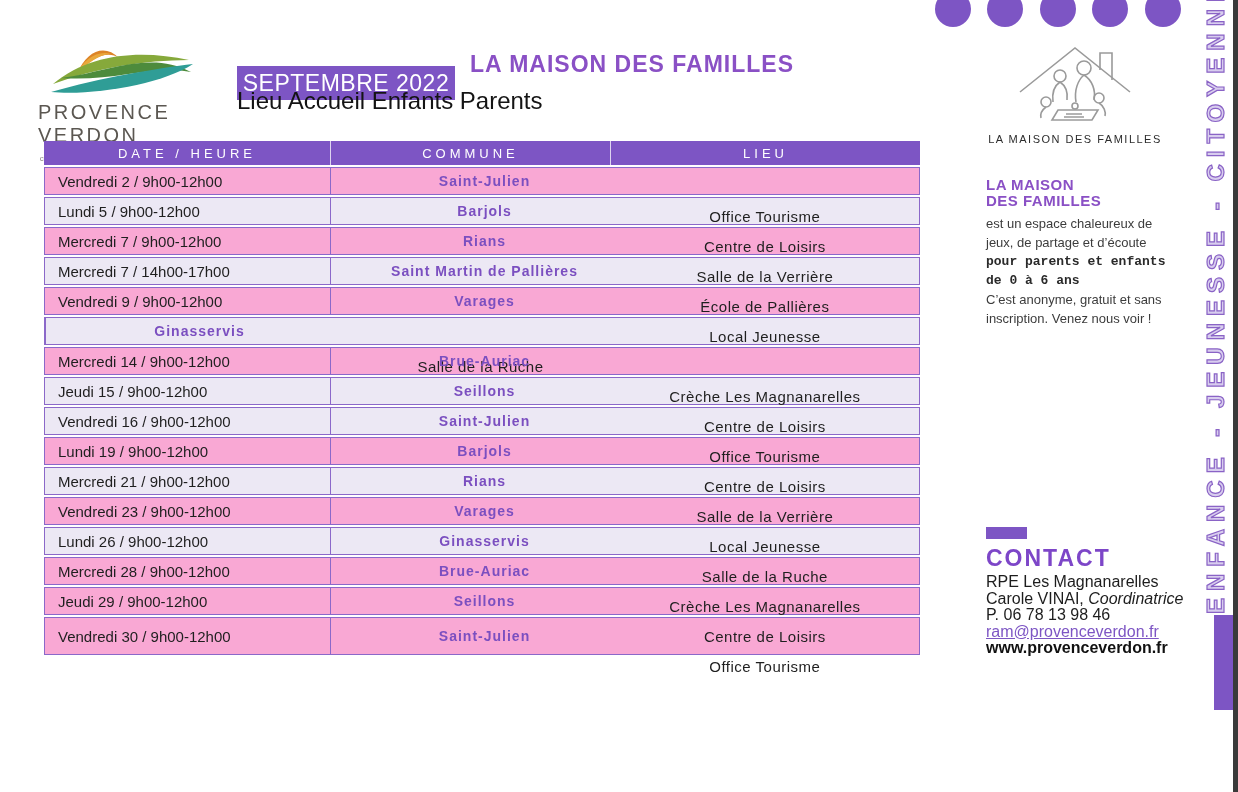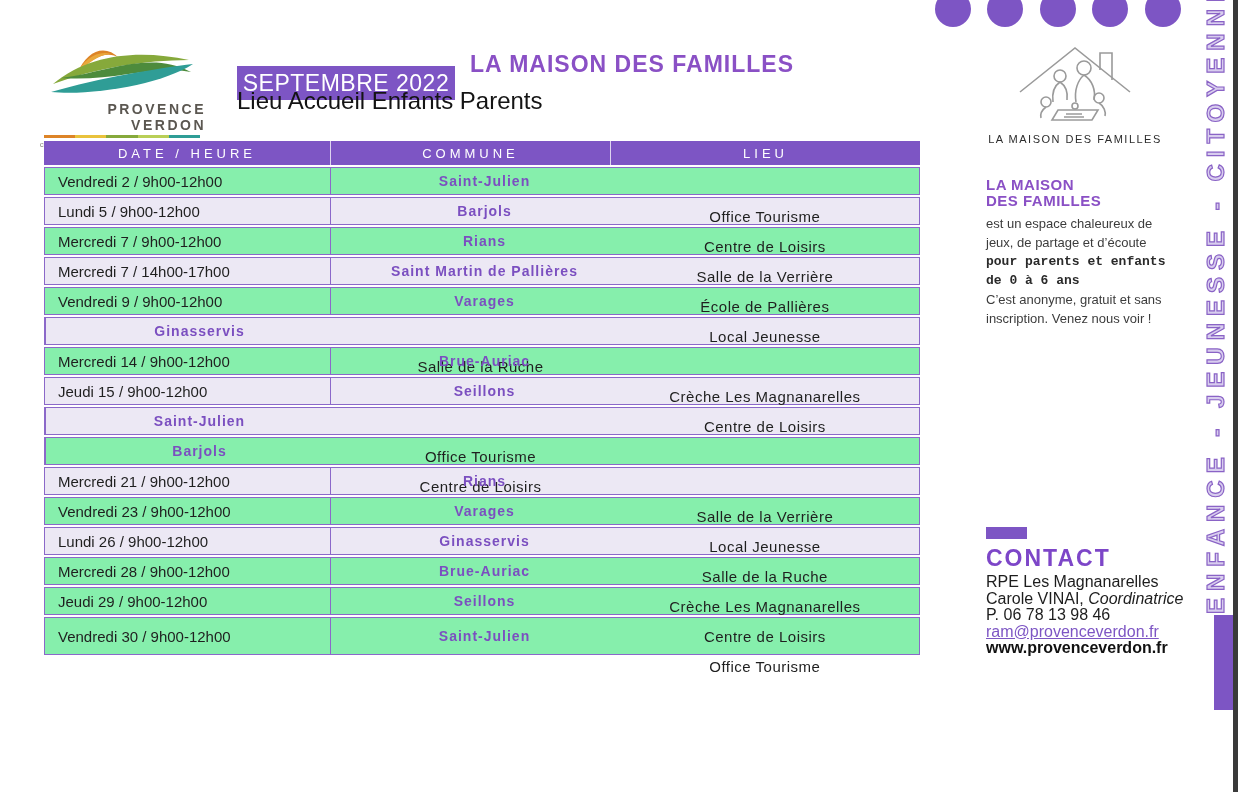--- a/index.html
+++ b/index.html
@@ -15,21 +15,21 @@
   .vertical-banner {
     position:absolute; top:26px; right:8px; height:588px;
     writing-mode:vertical-rl; transform:rotate(180deg);
     font-size:24px; font-weight:bold; letter-spacing:7px;
     color:#d8cdee; -webkit-text-stroke:1.2px #8a63c6;
     white-space:nowrap;
   }
   
   .logo { position:absolute; left:38px; top:38px; width:168px; }
   .logo svg { display:block; margin:0 auto; }
-  .logo-name { text-align:right; font-size:14px; letter-spacing:2.5px; color:#5b5751; font-weight:bold; margin-top:1px; }
+  .logo-name { text-align:left; font-size:20px; letter-spacing:2.5px; color:#5b5751; font-weight:normal; margin-top:1px; }
   .logo-underline { display:flex; height:3px; margin:2px 6px 2px 6px; }
   .logo-underline span { flex:1; }
   .logo-tagline { text-align:center; font-size:8px; letter-spacing:3px; color:#8d8a82; }
   
   .month-badge {
     position:absolute; left:237px; top:46px; width:218px; height:34px;
     background:#7d55c4; color:#fff; font-size:23px; letter-spacing:0.5px;
     display:flex; align-items:center; justify-content:center;margin-top:20px;
   }
   .doc-title {
@@ -42,21 +42,21 @@
   .thead { display:flex; height:24px; background:#7d55c4; margin-bottom:2px; }
   .thead .hcell {
     display:flex; align-items:center; justify-content:center;
     color:#fff; font-size:13px; letter-spacing:4px;
   }
   .thead .hcell + .hcell { border-left:1px solid rgba(255,255,255,0.75); }
   .hcell.c1, .cell.c1 { width:286px; }
   .hcell.c2, .cell.c2 { width:280px; }
   .hcell.c3, .cell.c3 { width:310px; }
   .trow {
-    display:flex; height:28px; margin-bottom:2px; background:#86efac;
+    display:flex; height:28px; margin-bottom:2px; background:#f9a8d4;
     border:1px solid #8b68c9;
   }
   .trow:last-child { height:38px; }
   .trow.shaded { background:#ece8f4; }
   .cell { display:flex; align-items:center; }
   .cell.c1 { padding-left:13px; font-size:15px; color:#1f1f1f; }
   .cell.c2 { justify-content:center; font-weight:bold; color:#7b4fc0; letter-spacing:1px; font-size:14px; border-left:1px solid #8b68c9;padding-left:28px; }
   .cell.c3 { justify-content:center; font-size:15px; color:#1f1f1f; letter-spacing:0.5px; border-left:1px solid #8b68c9;margin-top:48px; }
   
   .house-icon { position:absolute; left:1016px; top:40px; }
@@ -148,24 +148,26 @@
     <div class="cell c1">Mercredi 14 / 9h00-12h00</div>
     <div class="cell c2">Brue-Auriac</div>
     <div class="cell c3">Crèche Les Magnanarelles</div>
   </div>
       <div class="trow shaded">
     <div class="cell c1">Jeudi 15 / 9h00-12h00</div>
     <div class="cell c2">Seillons</div>
     <div class="cell c3">Centre de Loisirs</div>
   </div>
       <div class="trow shaded">
+    <div class="cell c1">Vendredi 16 / 9h00-12h00</div>
     <div class="cell c2">Saint-Julien</div>
     <div class="cell c3">Office Tourisme</div>
   </div>
       <div class="trow">
+    <div class="cell c1">Lundi 19 / 9h00-12h00</div>
     <div class="cell c2">Barjols</div>
     <div class="cell c3">Centre de Loisirs</div>
   </div>
       <div class="trow shaded">
     <div class="cell c1">Mercredi 21 / 9h00-12h00</div>
     <div class="cell c2">Rians</div>
     <div class="cell c3">Salle de la Verrière</div>
   </div>
       <div class="trow">
     <div class="cell c1">Vendredi 23 / 9h00-12h00</div>

